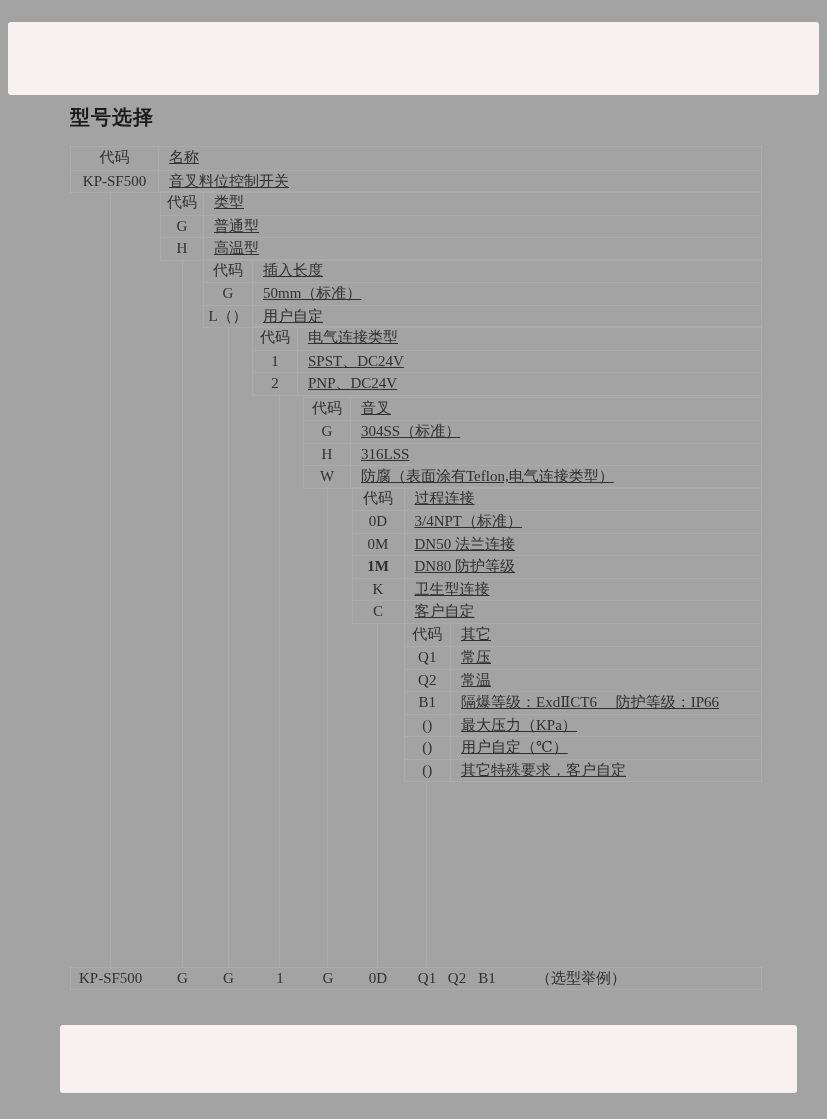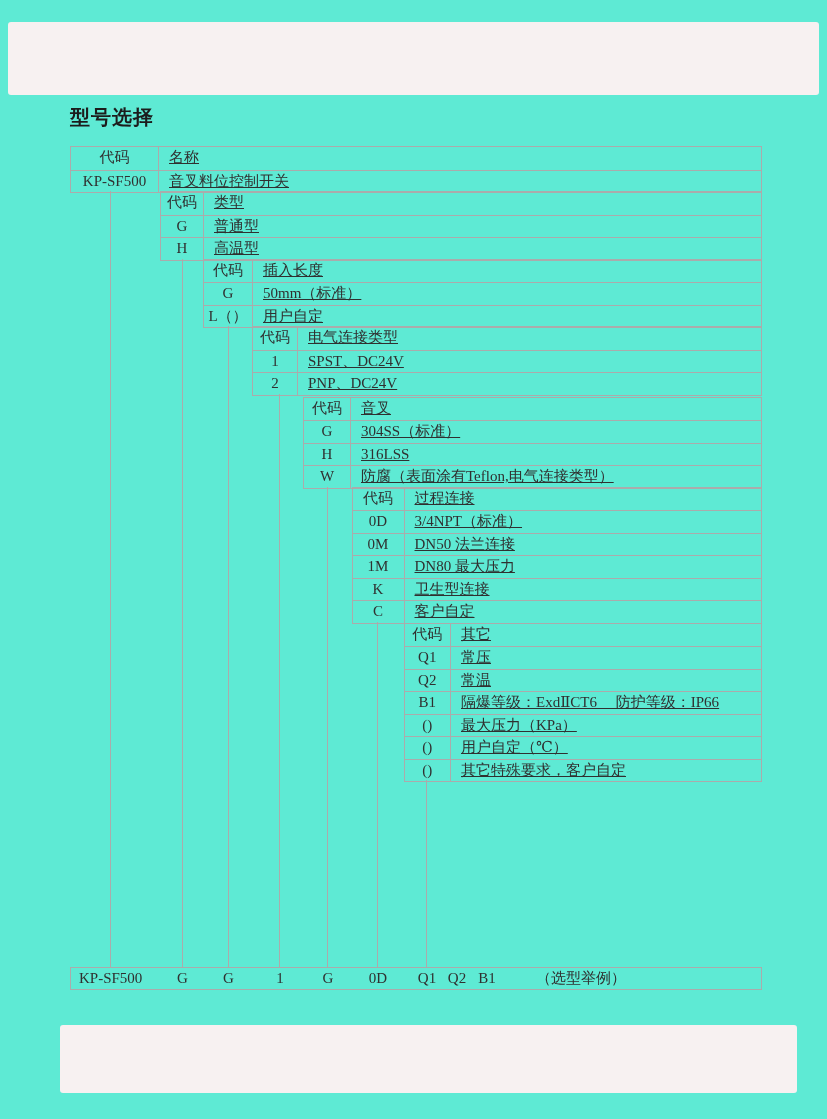--- a/index.html
+++ b/index.html
@@ -4,21 +4,21 @@
 <style>
   :root{
     --bc:#ababab;
     --tc:#303030;
     --band:#f7f1f1;
   }
   html,body{margin:0;padding:0;background:#ffffff;}
   .page{
     position:relative;
     width:827px;height:1119px;
-    background:#5eead4;
+    background:#a3a3a3;
     overflow:hidden;
     font-family:"Liberation Serif","DejaVu Serif",serif;
     color:var(--tc);
     font-size:15px;
   }
   .band{position:absolute;background:var(--band);border-radius:3px;}
   .band-top{left:8px;top:22px;width:811px;height:73px;}
   .band-bottom{left:60px;top:1025px;width:737px;height:68px;}
   .title{
     position:absolute;left:70px;top:104px;
@@ -124,22 +124,22 @@
         </div>
         <div class="trow">
           <div class="tcode" style="width: 52px;">0D</div>
           <div class="tname">3/4NPT（标准）</div>
         </div>
         <div class="trow">
           <div class="tcode" style="width: 52px;">0M</div>
           <div class="tname">DN50 法兰连接</div>
         </div>
         <div class="trow">
-          <div class="tcode" style="width: 52px;">1M</div>
-          <div class="tname">DN80 最大压力</div>
+          <div class="tcode" style="width: 52px; font-weight: bold;">1M</div>
+          <div class="tname">DN80 防护等级</div>
         </div>
         <div class="trow">
           <div class="tcode" style="width: 52px;">K</div>
           <div class="tname">卫生型连接</div>
         </div>
         <div class="trow">
           <div class="tcode" style="width: 52px;">C</div>
           <div class="tname">客户自定</div>
         </div>
       </div>

